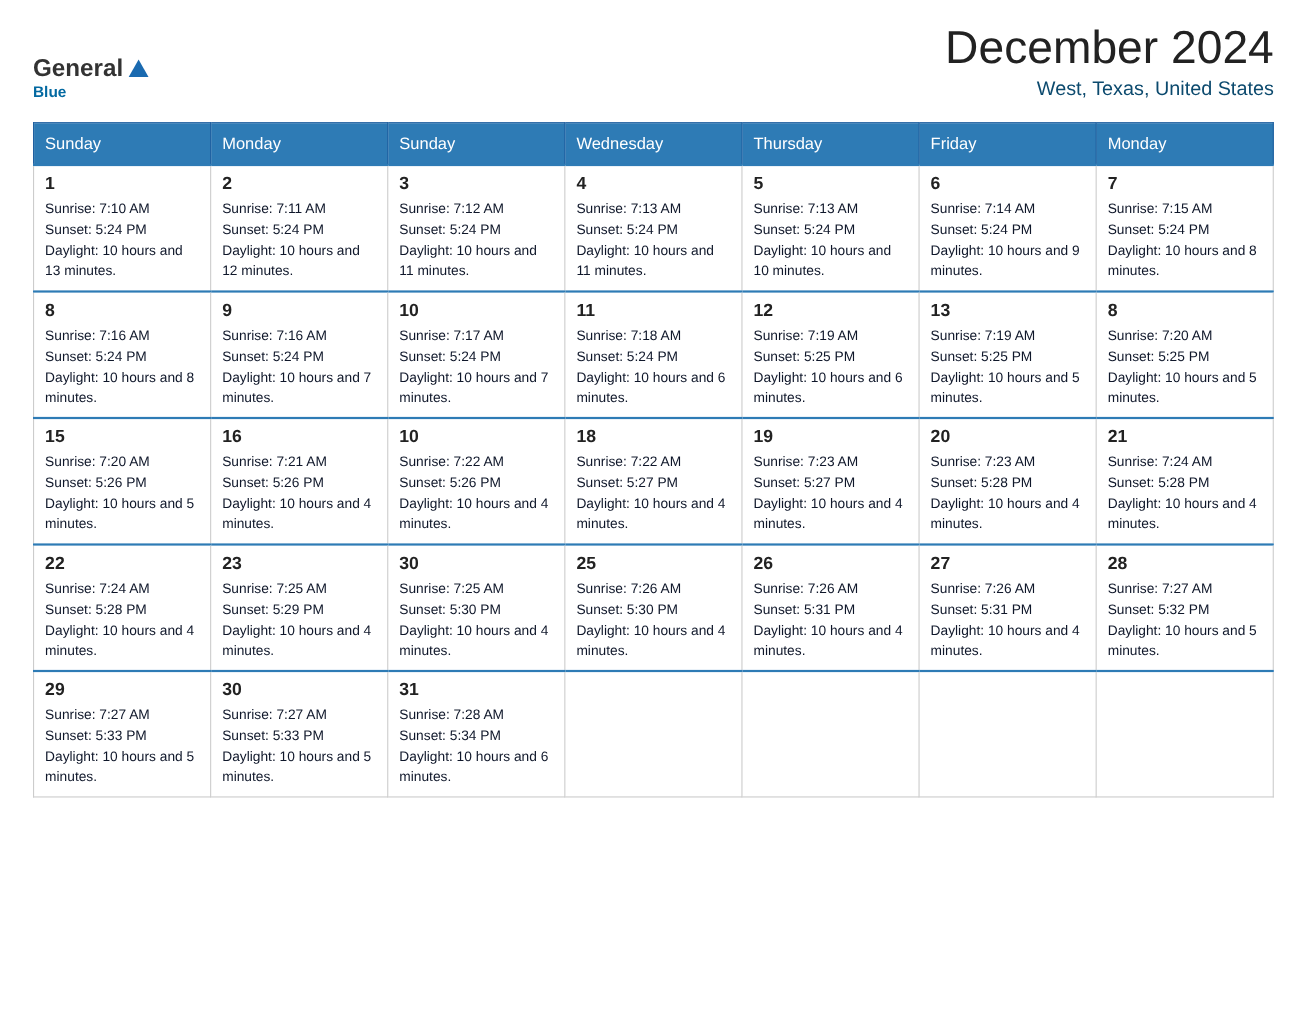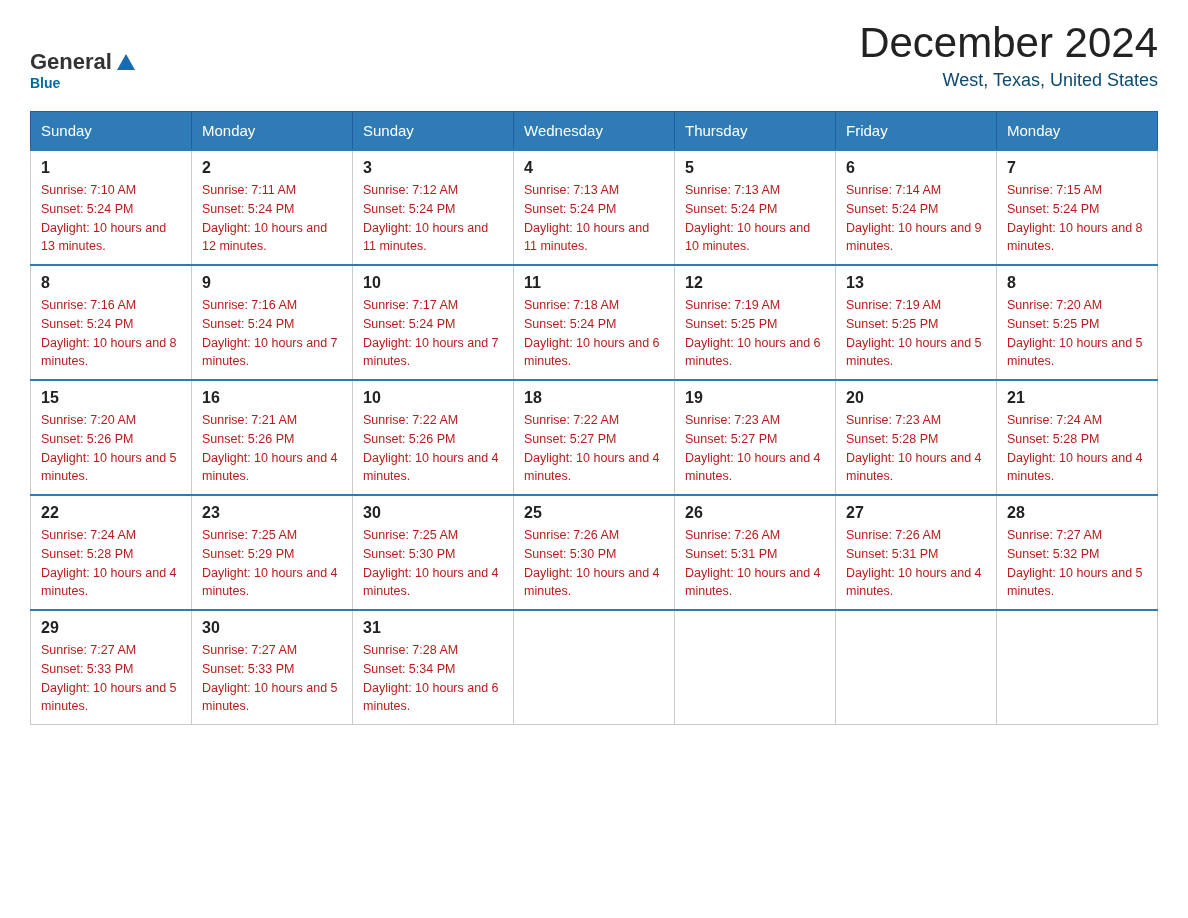--- a/index.html
+++ b/index.html
@@ -63,21 +63,21 @@
       background: #fff;
     }
     .day-number {
       font-size: 16px;
       font-weight: bold;
       color: #222;
       margin-bottom: 4px;
     }
     .day-info {
       font-size: 12.5px;
-      color: #b91c1c;
+      color: #0f172a;
       line-height: 1.5;
     }
     .empty-cell {
       background: #fff;
     }
     
     .week-row td {
       border-top: 2px solid #2e7bb5;
     }
     .logo-svg-area {

